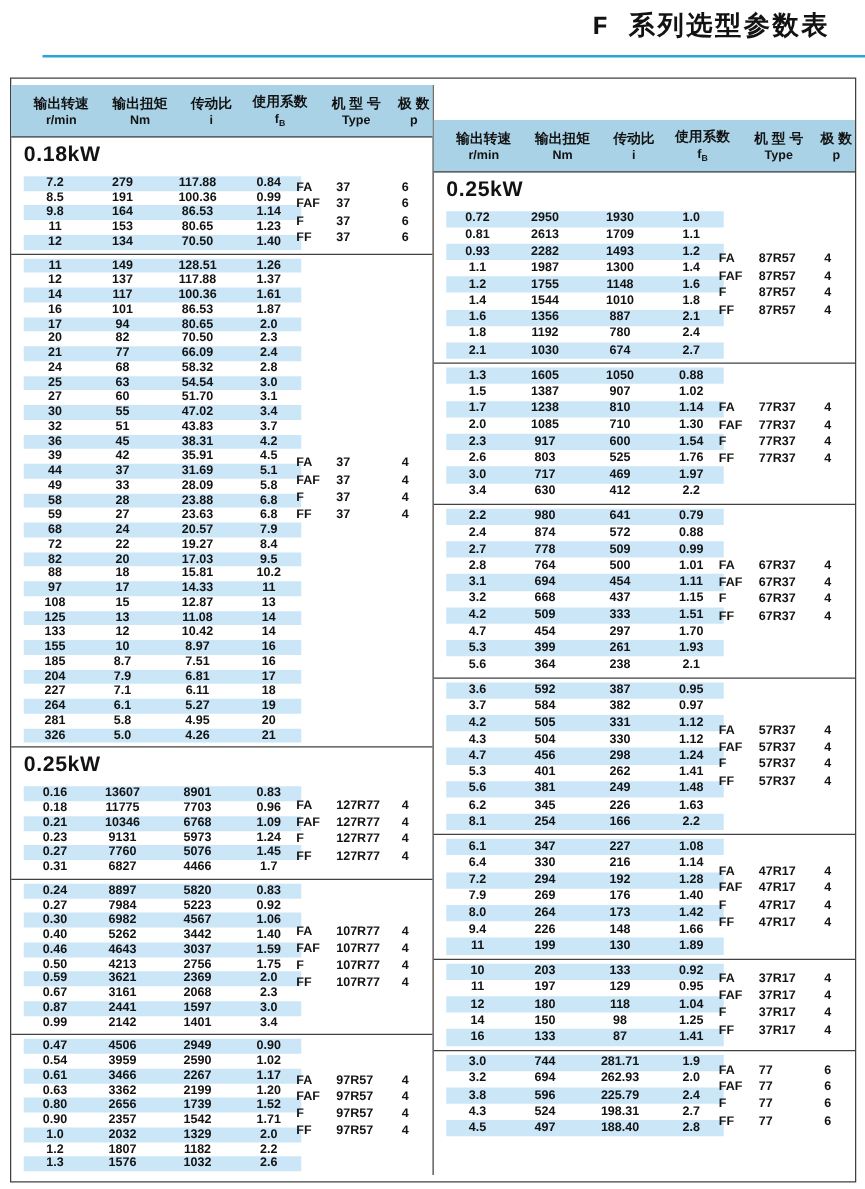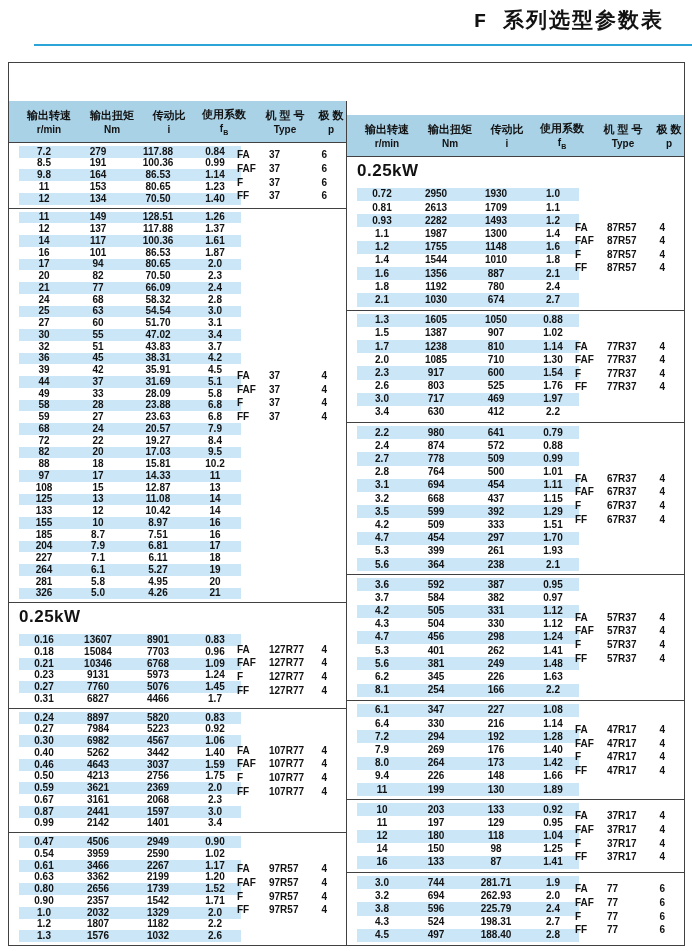--- a/index.html
+++ b/index.html
@@ -15,21 +15,21 @@
     font-family:"Liberation Sans",sans-serif;color:var(--ink);overflow:hidden;
   }
   .title{
     position:absolute;top:6px;right:28px;font-size:21px;font-weight:bold;
     letter-spacing:2px;
     font-family:Liberation Mono, monospace;
   }
   .title-rule{position:absolute;top:44px;left:34px;right:0;height:2px;background:var(--rule)}
   .table-wrap{
     position:absolute;top:62px;left:8px;right:7px;bottom:5px;
-    border:1px solid var(--border);display:flex;align-items:flex-end;
+    border:1px solid var(--border);display:flex;align-items:center;
   }
   .half{width:50%;position:relative;--rh:11.75px}
   .half:first-child{border-right:1px solid var(--border)}
   .half:last-child{--rh:13.2px}
   .thead{
     background:var(--header-bg);border-bottom:1px solid var(--border);
     height:42px;display:flex;align-items:center;padding-left:8px;box-sizing:border-box;
   }
   .hcol{text-align:center}
   .hcol:nth-child(1){width:64px}
@@ -86,20 +86,21 @@
         <div class="hcol">
           <div class="zh">机 型 号</div>
           <div class="un">Type</div>
         </div>
         <div class="hcol">
           <div class="zh">极 数</div>
           <div class="un">p</div>
         </div>
       </div>
     <div class="sections">
+        <div class="kw-label">0.18kW</div>
         <div class="block">
           <div class="rows">
             <div class="row">
               <div class="cell c0">7.2</div>
               <div class="cell c1">279</div>
               <div class="cell c2">117.88</div>
               <div class="cell c3">0.84</div>
             </div>
             <div class="row">
               <div class="cell c0">8.5</div>
@@ -377,21 +378,21 @@
         <div class="block">
           <div class="rows">
             <div class="row">
               <div class="cell c0">0.16</div>
               <div class="cell c1">13607</div>
               <div class="cell c2">8901</div>
               <div class="cell c3">0.83</div>
             </div>
             <div class="row">
               <div class="cell c0">0.18</div>
-              <div class="cell c1">15084</div>
+              <div class="cell c1">11775</div>
               <div class="cell c2">7703</div>
               <div class="cell c3">0.96</div>
             </div>
             <div class="row">
               <div class="cell c0">0.21</div>
               <div class="cell c1">10346</div>
               <div class="cell c2">6768</div>
               <div class="cell c3">1.09</div>
             </div>
             <div class="row">
@@ -820,26 +821,20 @@
               <div class="cell c2">454</div>
               <div class="cell c3">1.11</div>
             </div>
             <div class="row">
               <div class="cell c0">3.2</div>
               <div class="cell c1">668</div>
               <div class="cell c2">437</div>
               <div class="cell c3">1.15</div>
             </div>
             <div class="row">
-              <div class="cell c0">3.5</div>
-              <div class="cell c1">599</div>
-              <div class="cell c2">392</div>
-              <div class="cell c3">1.29</div>
-            </div>
-            <div class="row">
               <div class="cell c0">4.2</div>
               <div class="cell c1">509</div>
               <div class="cell c2">333</div>
               <div class="cell c3">1.51</div>
             </div>
             <div class="row">
               <div class="cell c0">4.7</div>
               <div class="cell c1">454</div>
               <div class="cell c2">297</div>
               <div class="cell c3">1.70</div>

